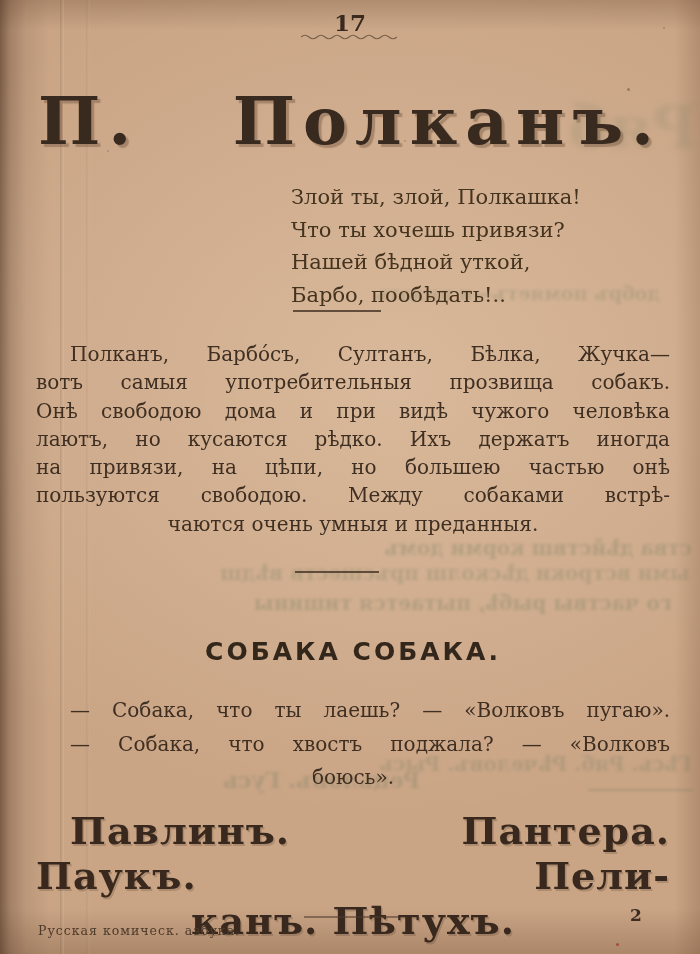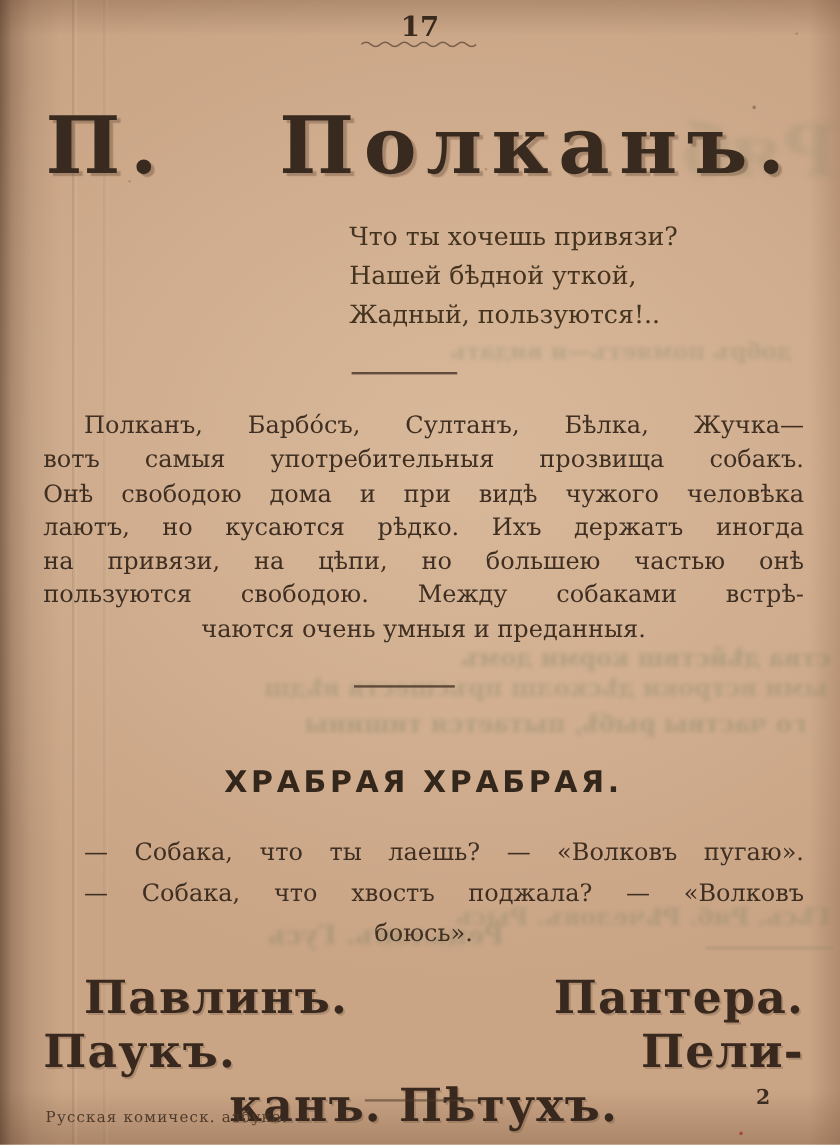--- a/index.html
+++ b/index.html
@@ -127,39 +127,40 @@
   <svg class="squiggle" width="96" height="8" viewBox="0 0 96 8">
     <path d="M0 4 q4 -3.5 8 0 t8 0 t8 0 t8 0 t8 0 t8 0 t8 0 t8 0 t8 0 t8 0 t8 0 t8 0" stroke="#5f4735" stroke-width="1.2" fill="none"></path>
   </svg>
 
   <div class="main-title">
     <span>П.</span>
     <span>Полканъ.</span>
   </div>
 
   <div class="poem">
+    <div>Злой ты, злой, Полкашка!</div>
     <div>Что ты хочешь привязи?</div>
     <div>Нашей бѣдной уткой,</div>
-    <div>Жадный, пользуются!..</div>
+    <div>Барбо, пообѣдать!..</div>
   </div>
   <div class="rule rule-poem"></div>
 
   <div class="body-text paragraph">
     <div class="jline indent">Полканъ, Барбо́съ, Султанъ, Бѣлка, Жучка—</div>
     <div class="jline">вотъ самыя употребительныя прозвища собакъ.</div>
     <div class="jline">Онѣ свободою дома и при видѣ чужого человѣка</div>
     <div class="jline">лаютъ, но кусаются рѣдко. Ихъ держатъ иногда</div>
     <div class="jline">на привязи, на цѣпи, но большею частью онѣ</div>
     <div class="jline">пользуются свободою. Между собаками встрѣ-</div>
     <div class="lline">чаются очень умныя и преданныя.</div>
   </div>
 
   <div class="rule rule-mid"></div>
 
-  <div class="section-title">ХРАБРАЯ ХРАБРАЯ.</div>
+  <div class="section-title">СОБАКА СОБАКА.</div>
 
   <div class="body-text dialogue">
     <div class="jline indent">— Собака, что ты лаешь? — «Волковъ пугаю».</div>
     <div class="jline indent">— Собака, что хвостъ поджала? — «Волковъ</div>
     <div class="lline">боюсь».</div>
   </div>
 
   <div class="body-text animals">
     <div class="jline indent">Павлинъ. Пантера. Паукъ. Пели-</div>
     <div class="lline">канъ. Пѣтухъ.</div>

